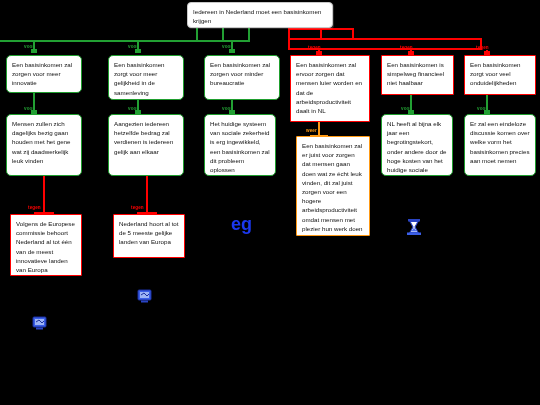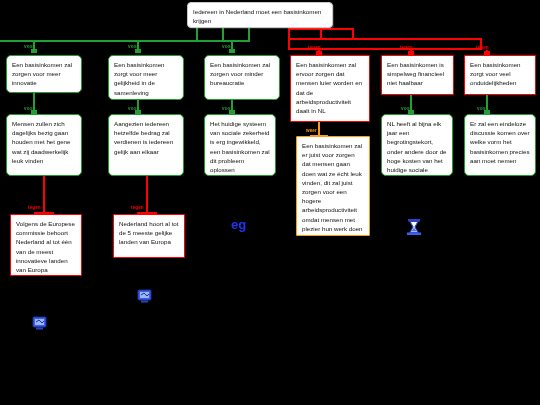--- a/index.html
+++ b/index.html
@@ -78,21 +78,21 @@
     z-index: 5;
   }
   .arrow.g { border-top: 4px solid #22a033; }
   .arrow.r { border-top: 4px solid #ff0000; }
 
   
   .artifact-text {
     position: absolute;
     color: #1b38ef;
     font-weight: bold;
-    font-size: 13px;
+    font-size: 18px;
     line-height: 13px;
     z-index: 8;
     font-family: "Liberation Sans", sans-serif;
   }
   .icon-art {
     position: absolute;
     z-index: 8;
   }
 </style>
 </head>

